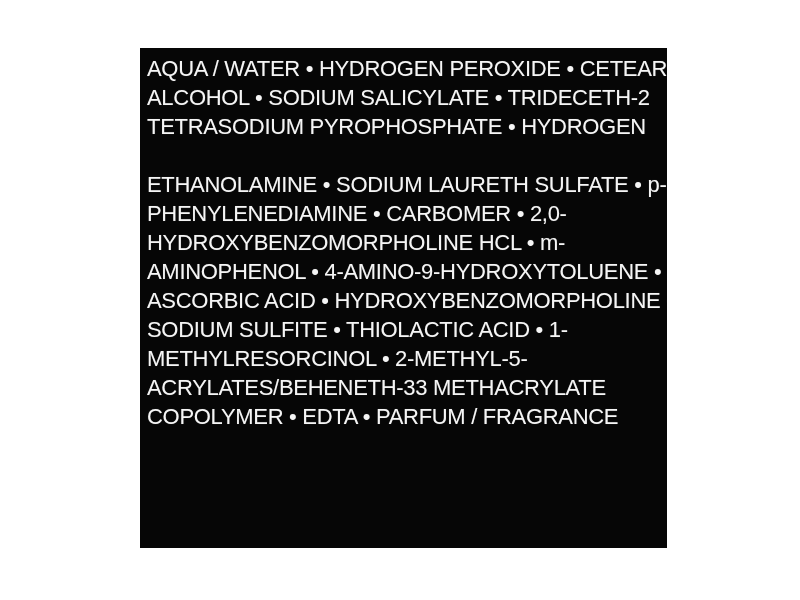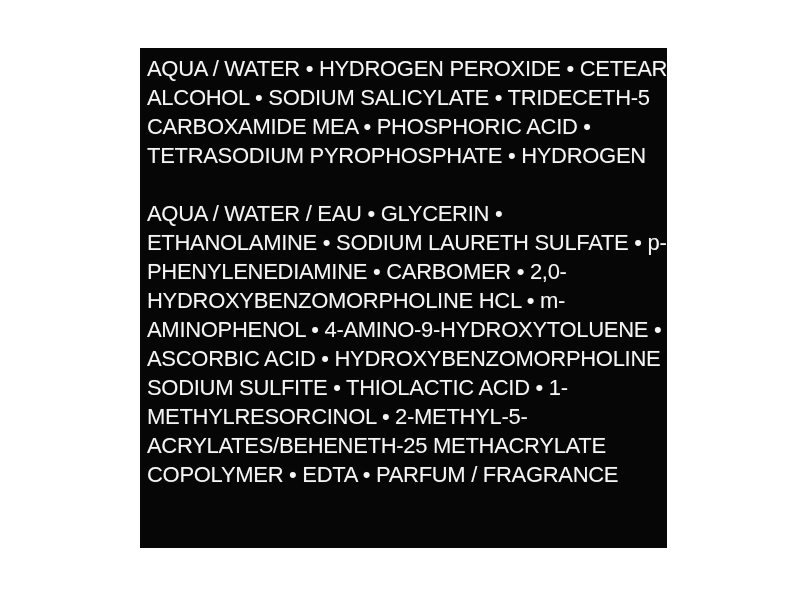--- a/index.html
+++ b/index.html
@@ -44,31 +44,29 @@
   }
 </style>
 </head>
 <body>
 
 <div class="page">
   <div class="label-box">
     <div id="label-content">
         <div class="paragraph">
           <div class="line">AQUA / WATER • HYDROGEN PEROXIDE • CETEARYL</div>
-          <div class="line">ALCOHOL • SODIUM SALICYLATE • TRIDECETH-5</div>
-          <div class="line">CARBOXAMIDE MEA • PHOSPHORIC ACID •</div>
+          <div class="line">ALCOHOL • SODIUM SALICYLATE • TRIDECETH-2</div>
           <div class="line">TETRASODIUM PYROPHOSPHATE • HYDROGEN</div>
         </div>
         <div class="paragraph">
-          <div class="line">AQUA / WATER / EAU • GLYCERIN •</div>
           <div class="line">ETHANOLAMINE • SODIUM LAURETH SULFATE • p-</div>
           <div class="line">PHENYLENEDIAMINE • CARBOMER • 2,0-</div>
           <div class="line">HYDROXYBENZOMORPHOLINE HCL • m-</div>
           <div class="line">AMINOPHENOL • 4-AMINO-9-HYDROXYTOLUENE •</div>
           <div class="line">ASCORBIC ACID • HYDROXYBENZOMORPHOLINE •</div>
           <div class="line">SODIUM SULFITE • THIOLACTIC ACID • 1-</div>
           <div class="line">METHYLRESORCINOL • 2-METHYL-5-</div>
-          <div class="line">ACRYLATES/BEHENETH-25 METHACRYLATE</div>
+          <div class="line">ACRYLATES/BEHENETH-33 METHACRYLATE</div>
           <div class="line">COPOLYMER • EDTA • PARFUM / FRAGRANCE</div>
         </div>
       </div>
   </div>
 </div>
 
 </body></html>

